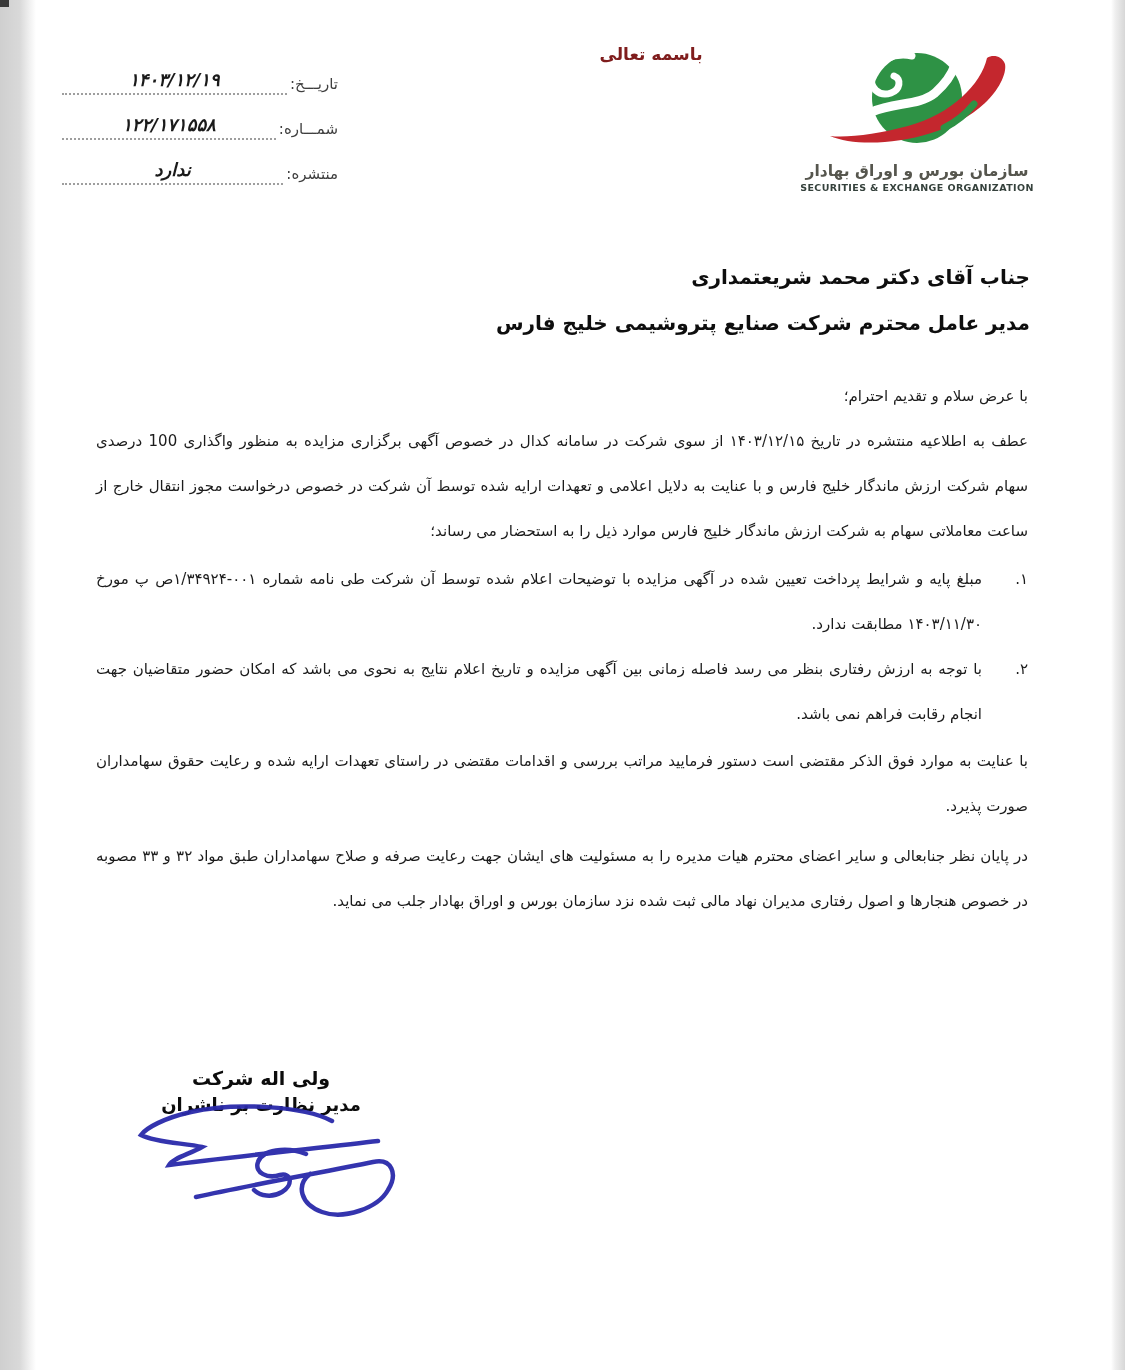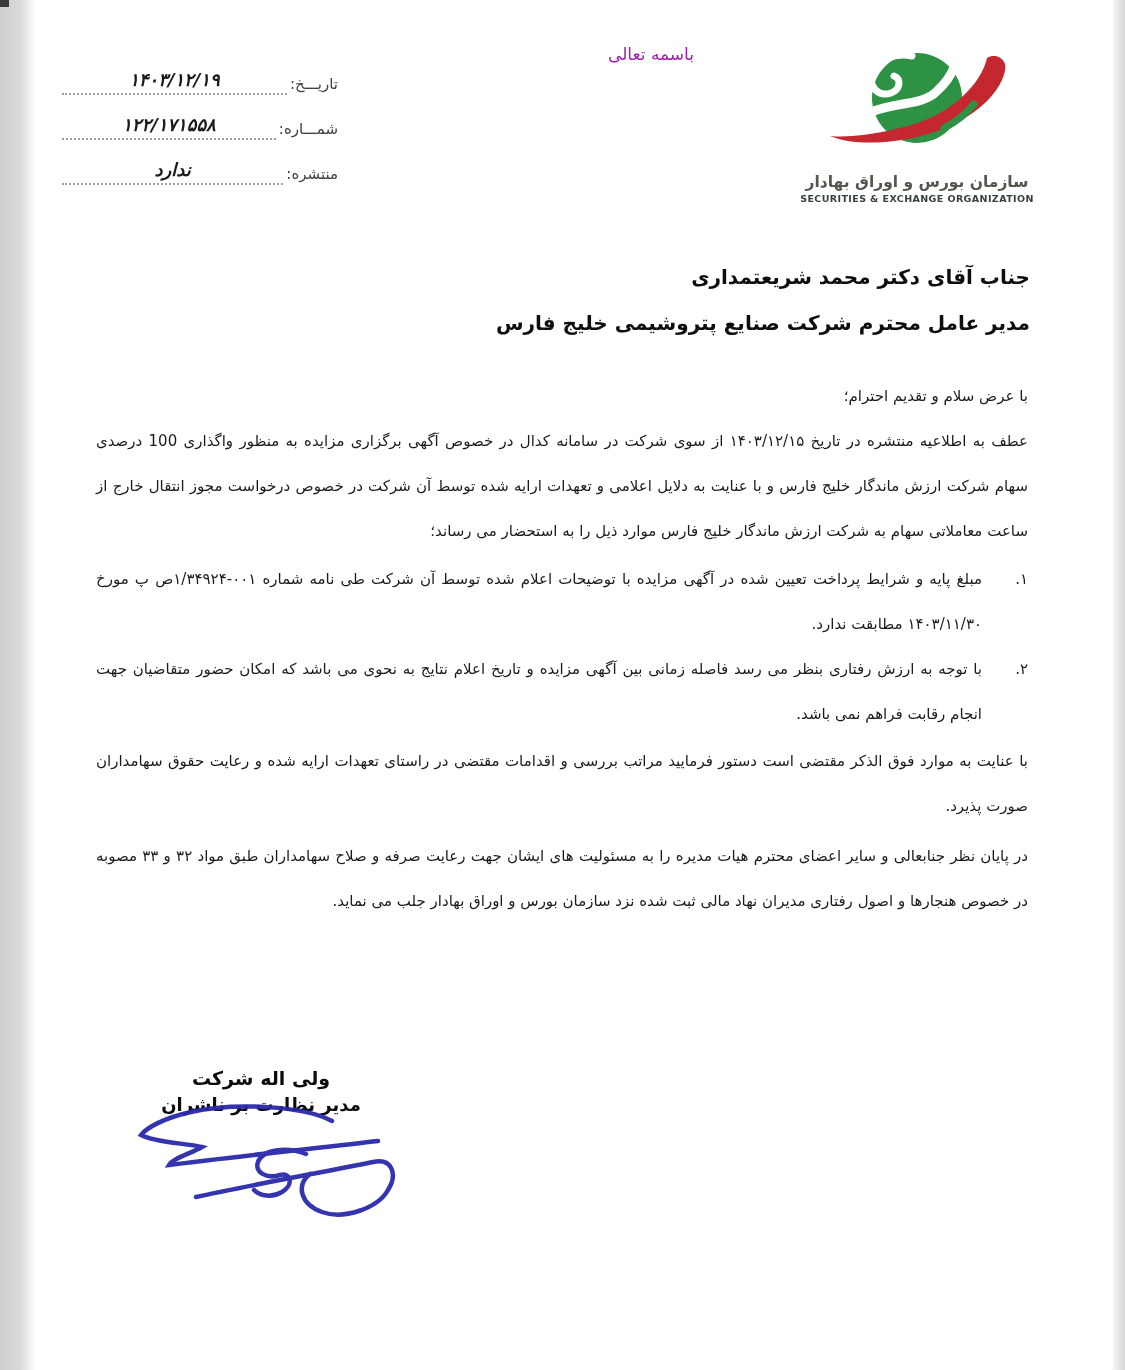--- a/index.html
+++ b/index.html
@@ -7,31 +7,31 @@
     position:relative;width:1125px;height:1370px;background:#fff;
     font-family:"DejaVu Sans",sans-serif;color:#1c1c1c;overflow:hidden;
   }
   .edge-left{position:absolute;left:0;top:0;bottom:0;width:36px;
     background:linear-gradient(to right,#cfcfcf 0%,#d9d9d9 55%,#f3f3f3 85%,#fff 100%);}
   .edge-right{position:absolute;right:0;top:0;bottom:0;width:14px;
     background:linear-gradient(to left,#d7d7d7 0%,#efefef 70%,#fff 100%);}
   .corner-mark{position:absolute;left:0;top:0;width:9px;height:7px;background:#3a3a3a;}
 
   .bismillah{position:absolute;top:44px;left:576px;width:150px;text-align:center;
-    font-weight:normal;font-size:17px;color:#a21caf;direction:rtl;}
+    font-weight:bold;font-size:17px;color:#7f1d1d;direction:rtl;}
 
   .hfields{position:absolute;top:60px;left:62px;width:276px;direction:rtl;}
   .hrow{display:flex;align-items:flex-end;height:35px;margin-bottom:10px;}
   .hlabel{font-size:15px;color:#3f3f3f;white-space:nowrap;padding-left:3px;padding-bottom:2px;}
   .hleader{flex:1;border-bottom:2px dotted #9e9e9e;text-align:center;
     font-weight:bold;font-size:18px;color:#1a1a1a;padding-bottom:3px;letter-spacing:1px;font-style:italic;}
 
   .logo{position:absolute;top:44px;right:74px;width:268px;text-align:center;}
   .logo svg{display:block;margin:0 auto;}
-  .logo-fa{font-size:15.5px;font-weight:bold;color:#56564e;margin-top:17px;direction:rtl;}
+  .logo-fa{font-size:15.5px;font-weight:bold;color:#56564e;margin-top:6px;direction:rtl;}
   .logo-en{font-size:9.5px;font-weight:bold;color:#35413c;letter-spacing:.4px;direction:ltr;margin-top:2px;}
 
   .recipient{position:absolute;top:254px;right:95px;direction:rtl;text-align:right;
     font-weight:bold;font-size:20px;line-height:46px;color:#0e0e0e;}
 
   .content{position:absolute;top:374px;right:97px;width:932px;direction:rtl;
     font-size:15px;line-height:45px;color:#1b1b1b;text-align:justify;}
   .greeting{text-align:right;}
   .para{margin:0 0 3px 0;}
   .para:last-child{margin-top:5px;}

